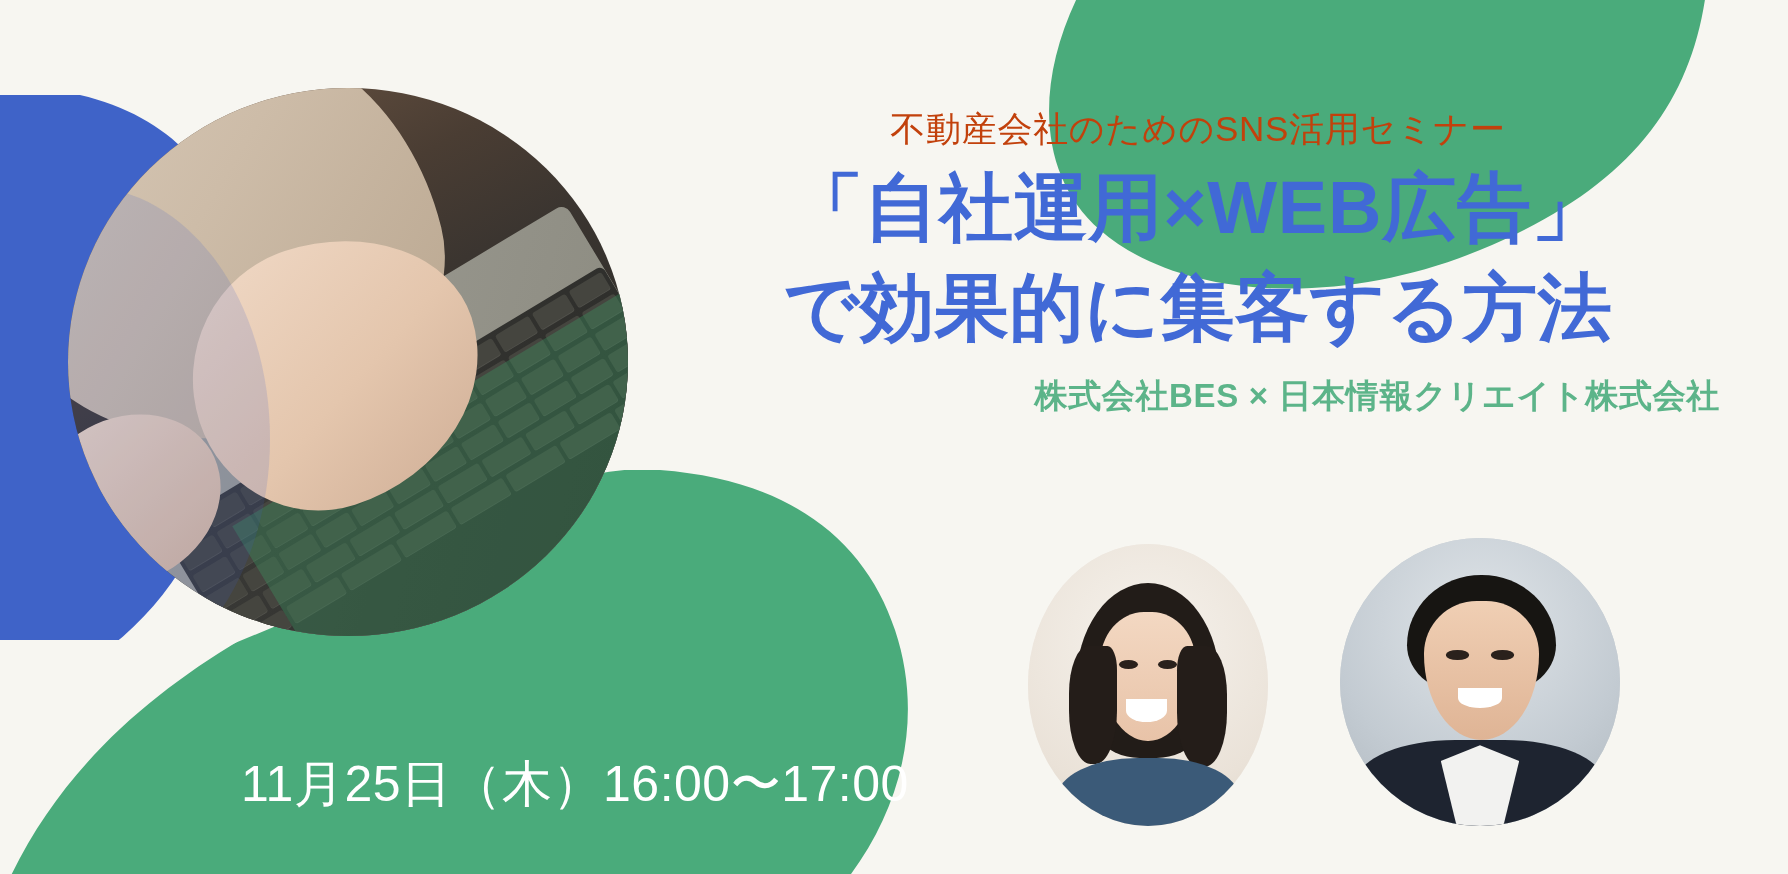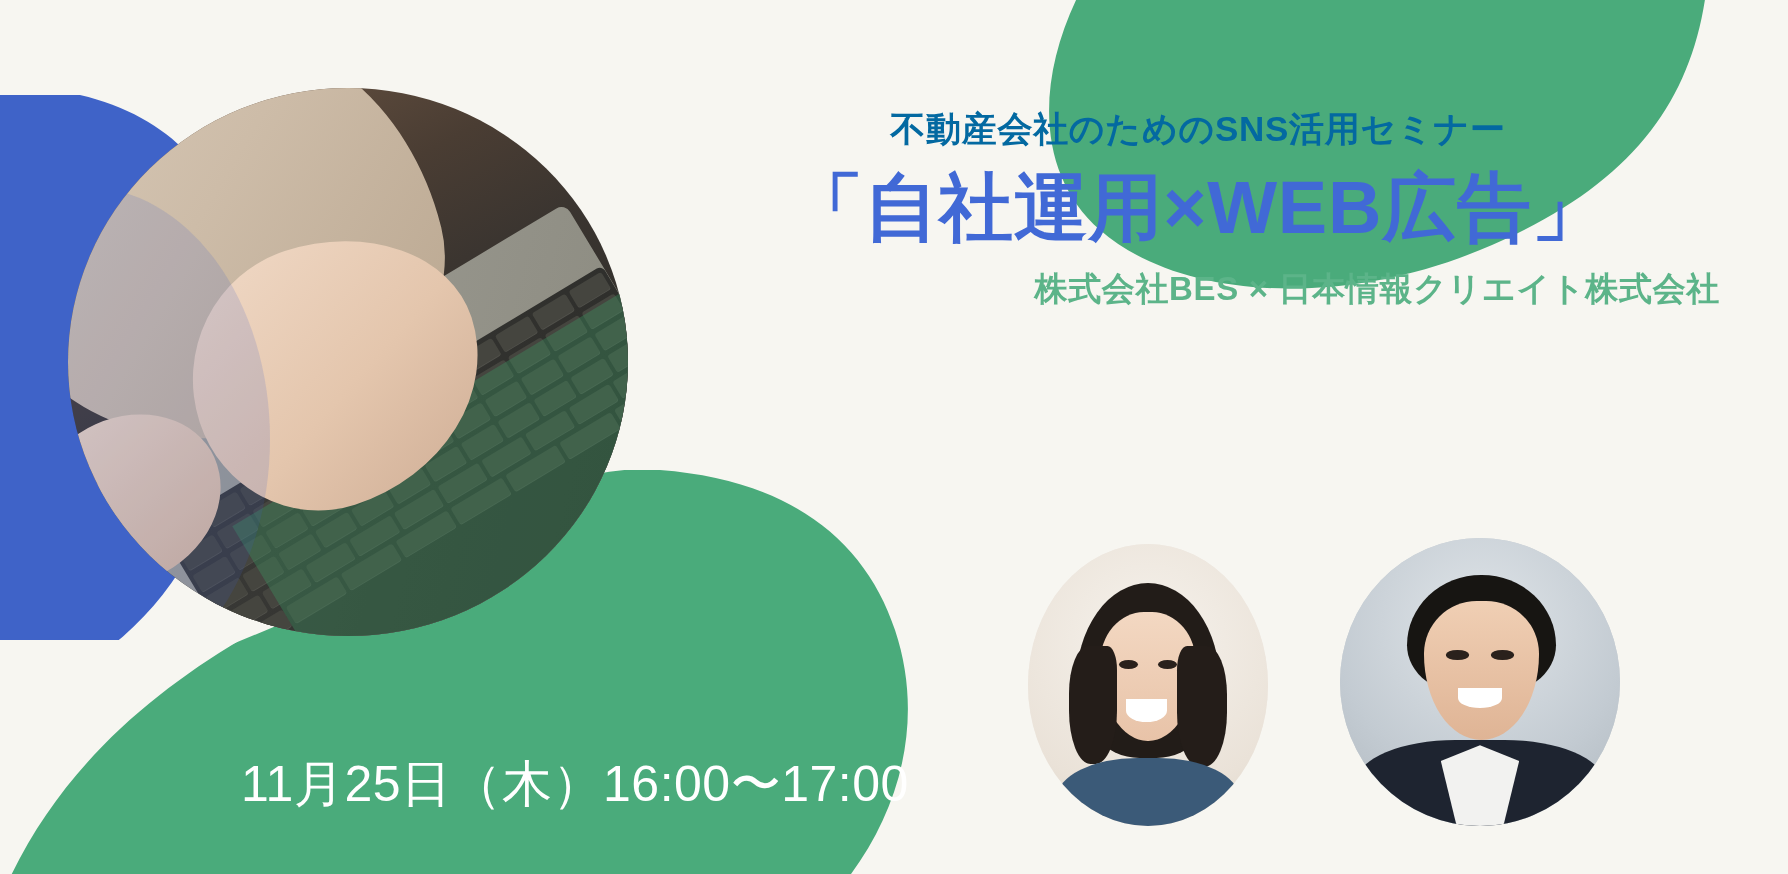--- a/index.html
+++ b/index.html
@@ -158,38 +158,38 @@
   
   #text-block {
     position: absolute;
     left: 668px;
     top: 108px;
     width: 1060px;
   }
   #eyebrow {
     font-size: 35px;
     line-height: 1.2;
-    font-weight: 700;
-    color: #0369a1;
+    font-weight: 400;
+    color: #c2410c;
     letter-spacing: 0.02em;
     text-align: center;
     margin: 0 0 14px 0;
   }
   .title-line {
     font-size: 74px;
     line-height: 1.13;
     font-weight: 700;
     color: #4169d6;
     letter-spacing: 0.01em;
     text-align: center;
     white-space: nowrap;
     margin: 16px;
   }
   #presenters {
-    margin-top: 18px;
+    margin-top: 26px;
     font-size: 33px;
     line-height: 1.25;
     font-weight: 700;
     color: #5cb489;
     text-align: right;
     letter-spacing: 0.02em;
     padding-right: 8px;
   }
 
   
@@ -452,20 +452,21 @@
       <div class="arm"></div>
       <div class="hand"></div>
       <div class="hand2"></div>
       <div class="blue-tint"></div>
     </div>
   </div>
 
   <div id="text-block">
     <p id="eyebrow">不動産会社のためのSNS活用セミナー</p>
     <p class="title-line">「自社運用×WEB広告」</p>
+    <p class="title-line">で効果的に集客する方法</p>
     <p id="presenters">株式会社BES × 日本情報クリエイト株式会社</p>
   </div>
 
   <div class="portrait" id="portrait-female">
     <div class="bg"></div>
     <div class="hair"></div>
     <div class="face"></div>
     <div class="hair-side-l"></div>
     <div class="hair-side-r"></div>
     <div class="eye eye-l"></div>

